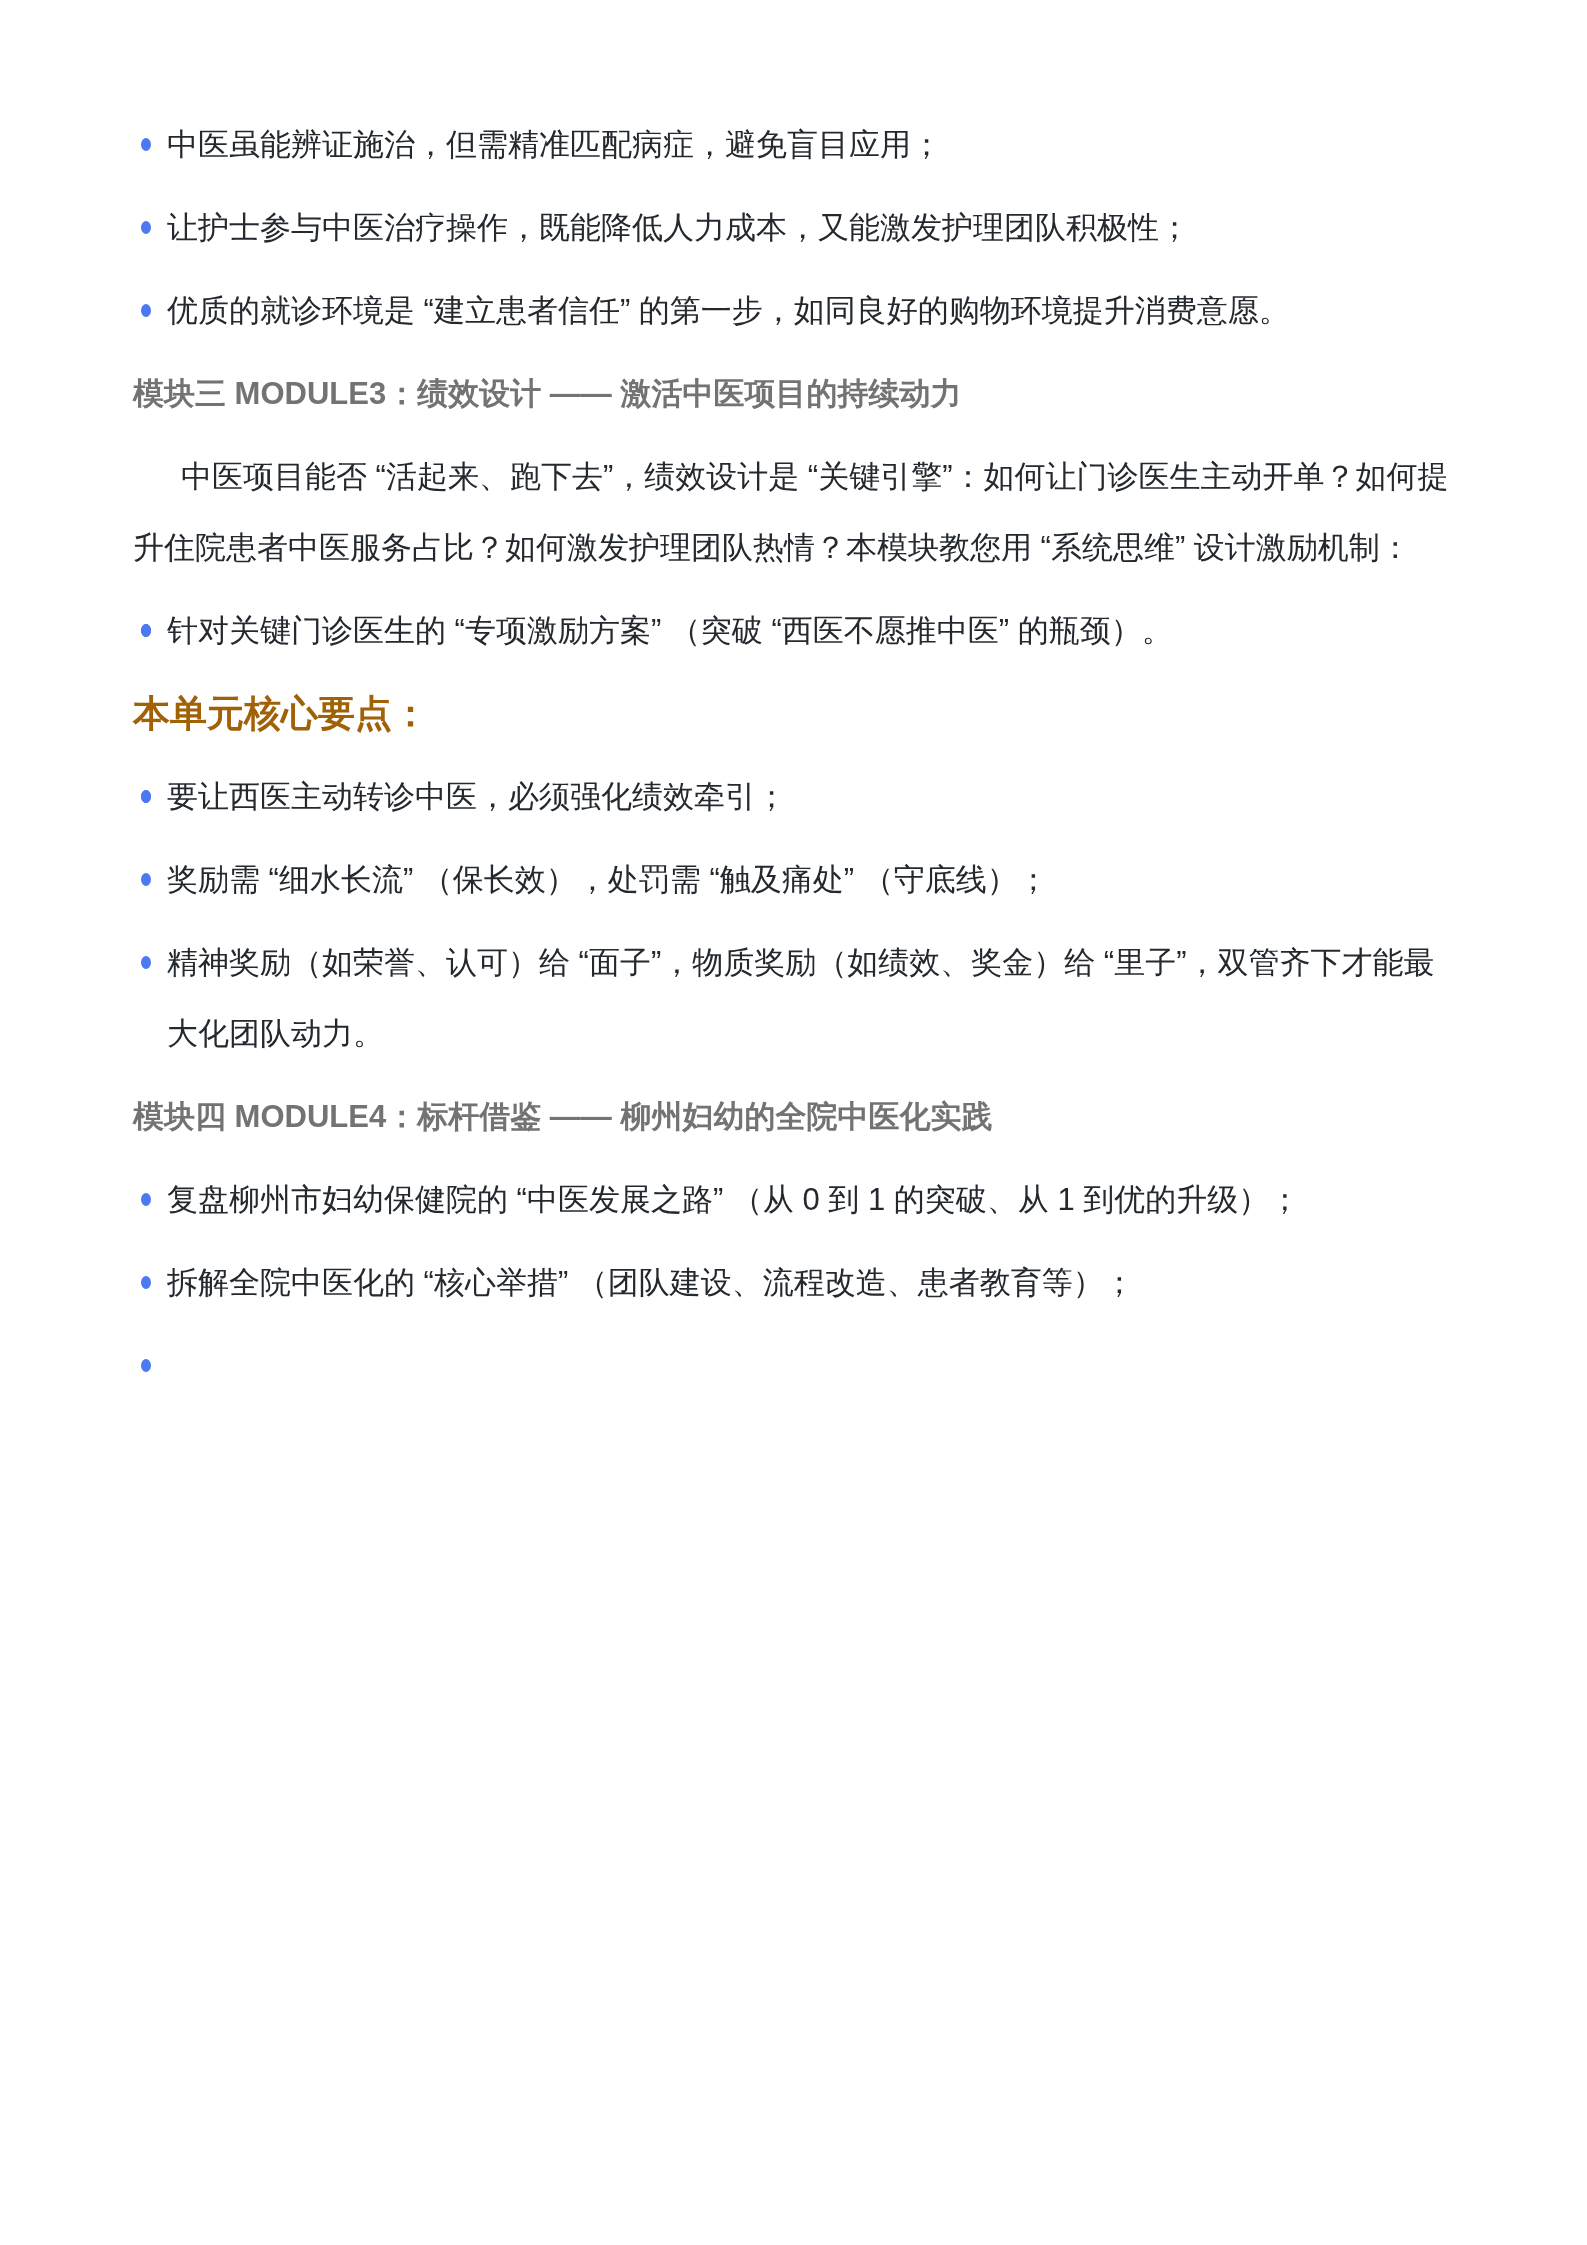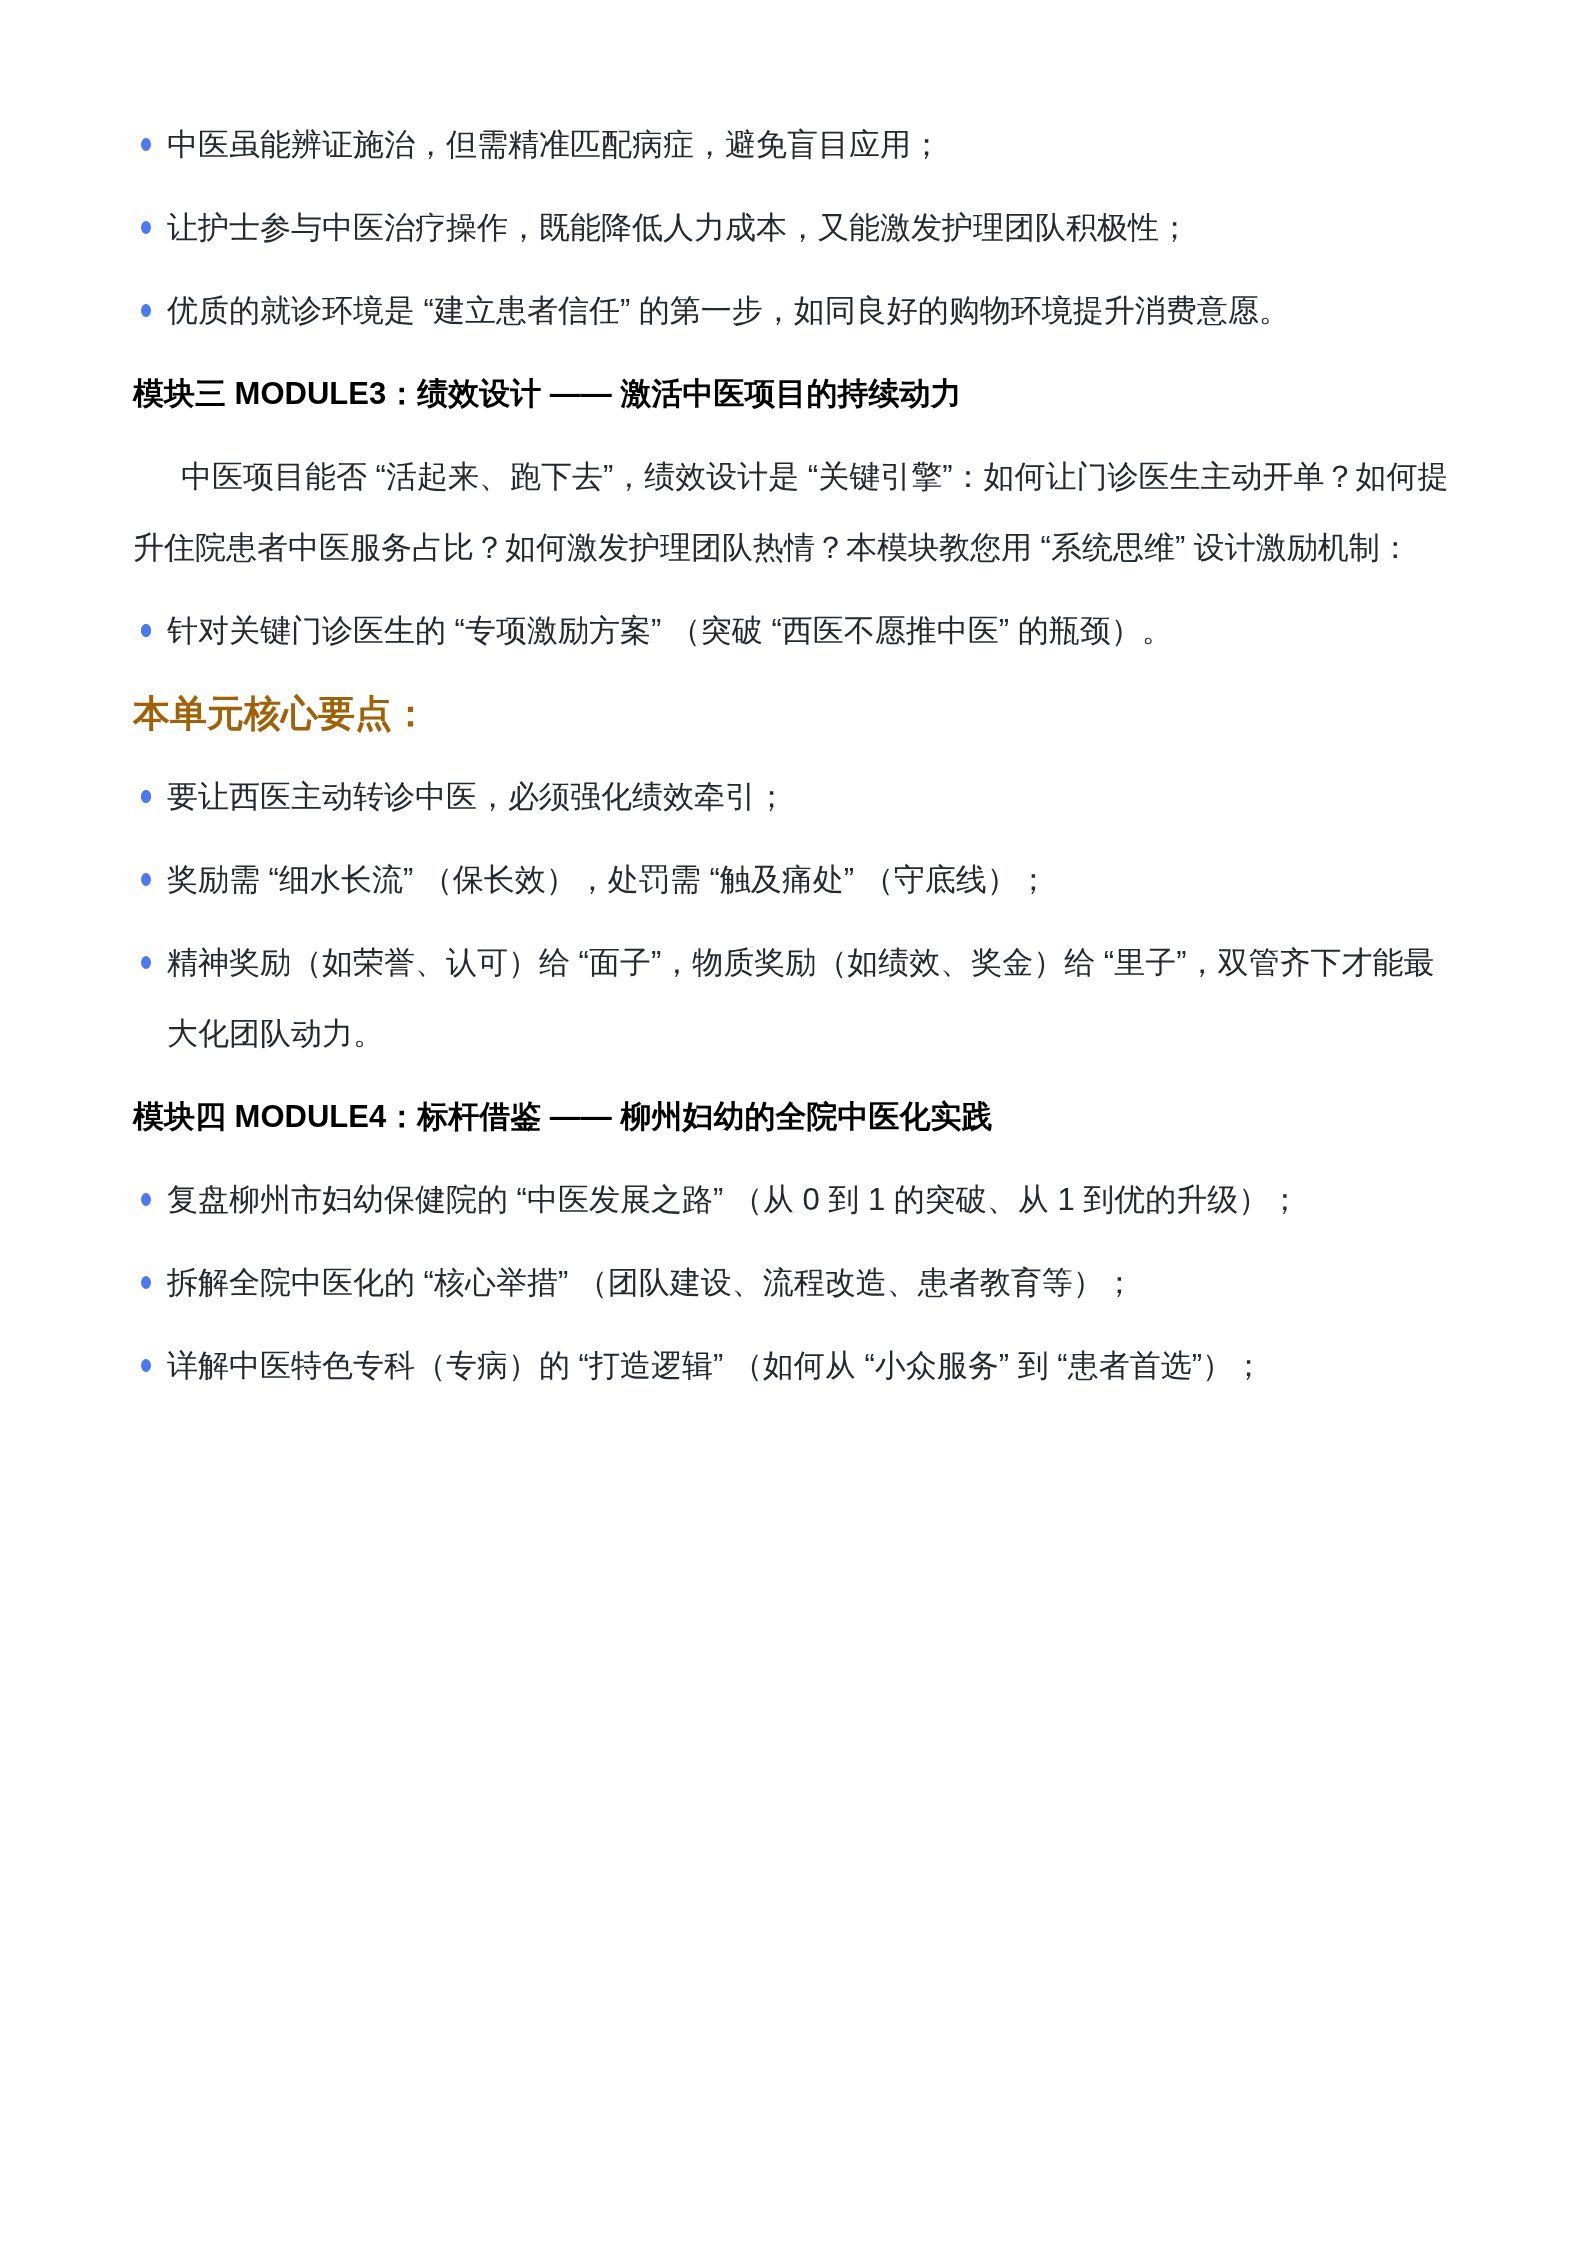--- a/index.html
+++ b/index.html
@@ -21,21 +21,21 @@
   .dot {
     position: absolute;
     left: 8px;
     top: 29px;
     width: 10px;
     height: 13px;
     border-radius: 50%;
     background: #4b79f2;
   }
   .heading-red {
-    color: #000000;
+    color: #737373;
     font-size: 31px;
     font-weight: bold;
     line-height: 71px;
     margin: 0 0 12px 0;
   }
   .heading-black {
     color: #a16207;
     font-size: 37px;
     font-weight: bold;
     line-height: 71px;
@@ -107,17 +107,16 @@
     <li class="bullet">
       <span class="dot"></span>
       <span>复盘柳州市妇幼保健院的 “中医发展之路” （从 0 到 1 的突破、从 1 到优的升级）；</span>
     </li>
     <li class="bullet">
       <span class="dot"></span>
       <span>拆解全院中医化的 “核心举措” （团队建设、流程改造、患者教育等）；</span>
     </li>
     <li class="bullet">
       <span class="dot"></span>
-      <span>详解中医特色专科（专病）的 “打造逻辑” （如何从 “小众服务” 到 “患者首选”）；</span>
     </li>
   </ul>
 
 </div>
 
 </body></html>

